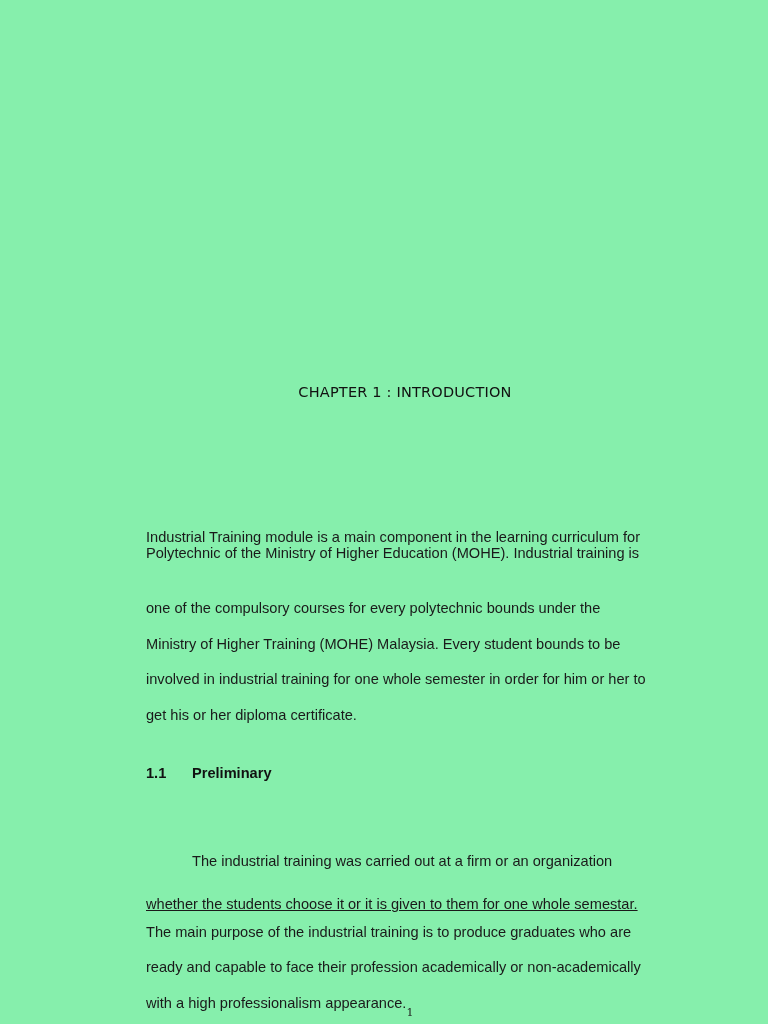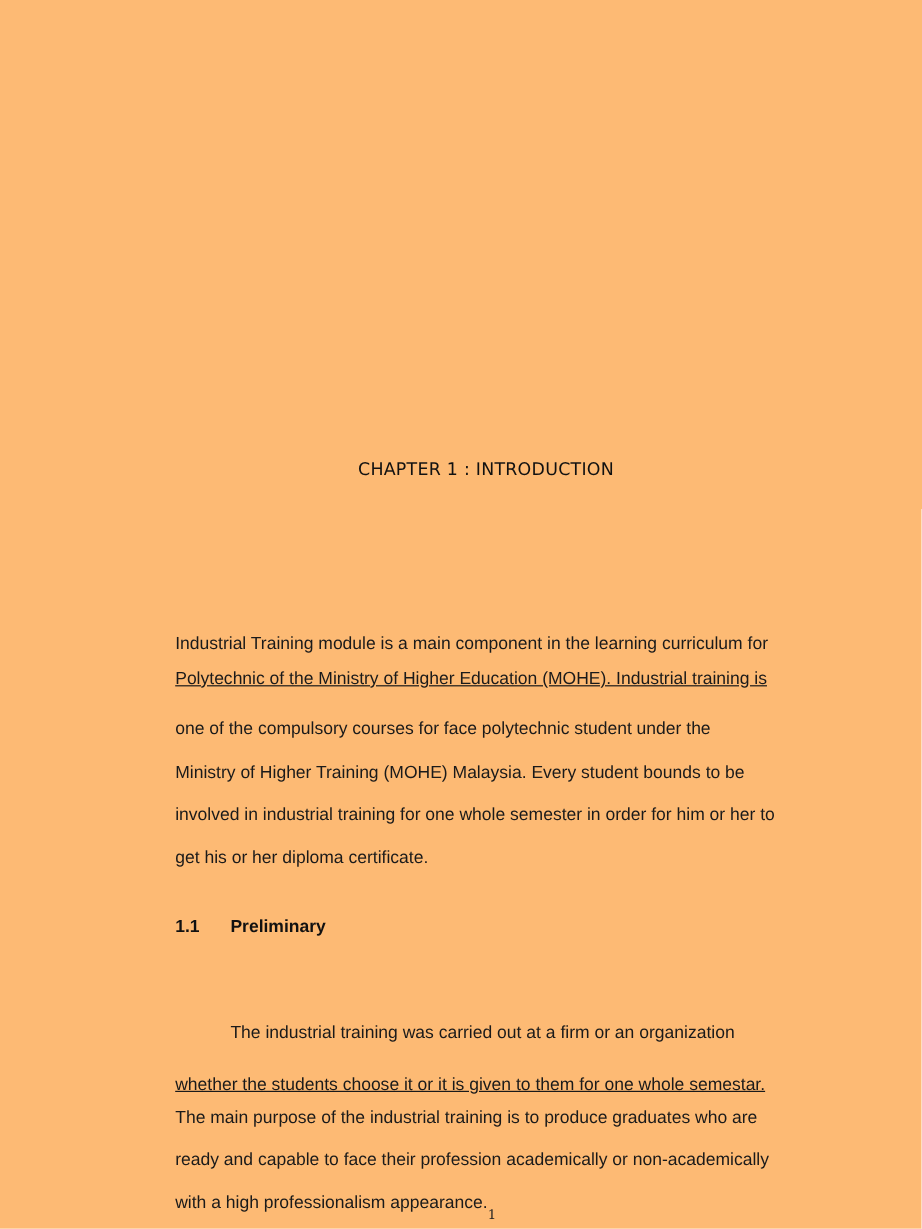--- a/index.html
+++ b/index.html
@@ -12,21 +12,21 @@
       height: 1024px;
       position: relative;
       overflow: hidden;
       color: #1a1a1a;
     }
     .page {
       position: absolute;
       left: 0; top: 0;
       width: 768px;
       height: 1024px;
-      background: #fdba74;
+      background: #86efac;
     }
     .chapter-title {
       position: absolute;
       top: 384px;
       left: 0;
       width: 810px;
       text-align: center;
       font-family: "DejaVu Sans", sans-serif;
       font-size: 14.5px;
       letter-spacing: 0.2px;
@@ -67,22 +67,22 @@
   </style>
 </head>
 <body>
 
 <div class="page">
 
   <div class="chapter-title">CHAPTER 1 :  INTRODUCTION</div>
 
   <div>
     <div class="para-line" style="top:489px;">Industrial Training module is a main component in the learning curriculum for</div>
-    <div class="para-line" style="top:518px;text-decoration:underline;">Polytechnic of the Ministry of Higher Education (MOHE). Industrial training is</div>
-    <div class="para-line" style="top:560px;">one of the compulsory courses for face polytechnic student under the</div>
+    <div class="para-line" style="top:505px;">Polytechnic of the Ministry of Higher Education (MOHE). Industrial training is</div>
+    <div class="para-line" style="top:560px;">one of the compulsory courses for every polytechnic bounds under the</div>
     <div class="para-line" style="top:596px;">Ministry of Higher Training (MOHE) Malaysia.  Every student bounds to be</div>
     <div class="para-line" style="top:631px;text-align:center;">involved in industrial training for one whole semester in order for him or her to</div>
     <div class="para-line" style="top:667px;">get his or her diploma certificate.</div>
   </div>
 
   <div class="section-heading">
     <span class="section-number">1.1</span><span>Preliminary</span>
   </div>
 
   <div>

